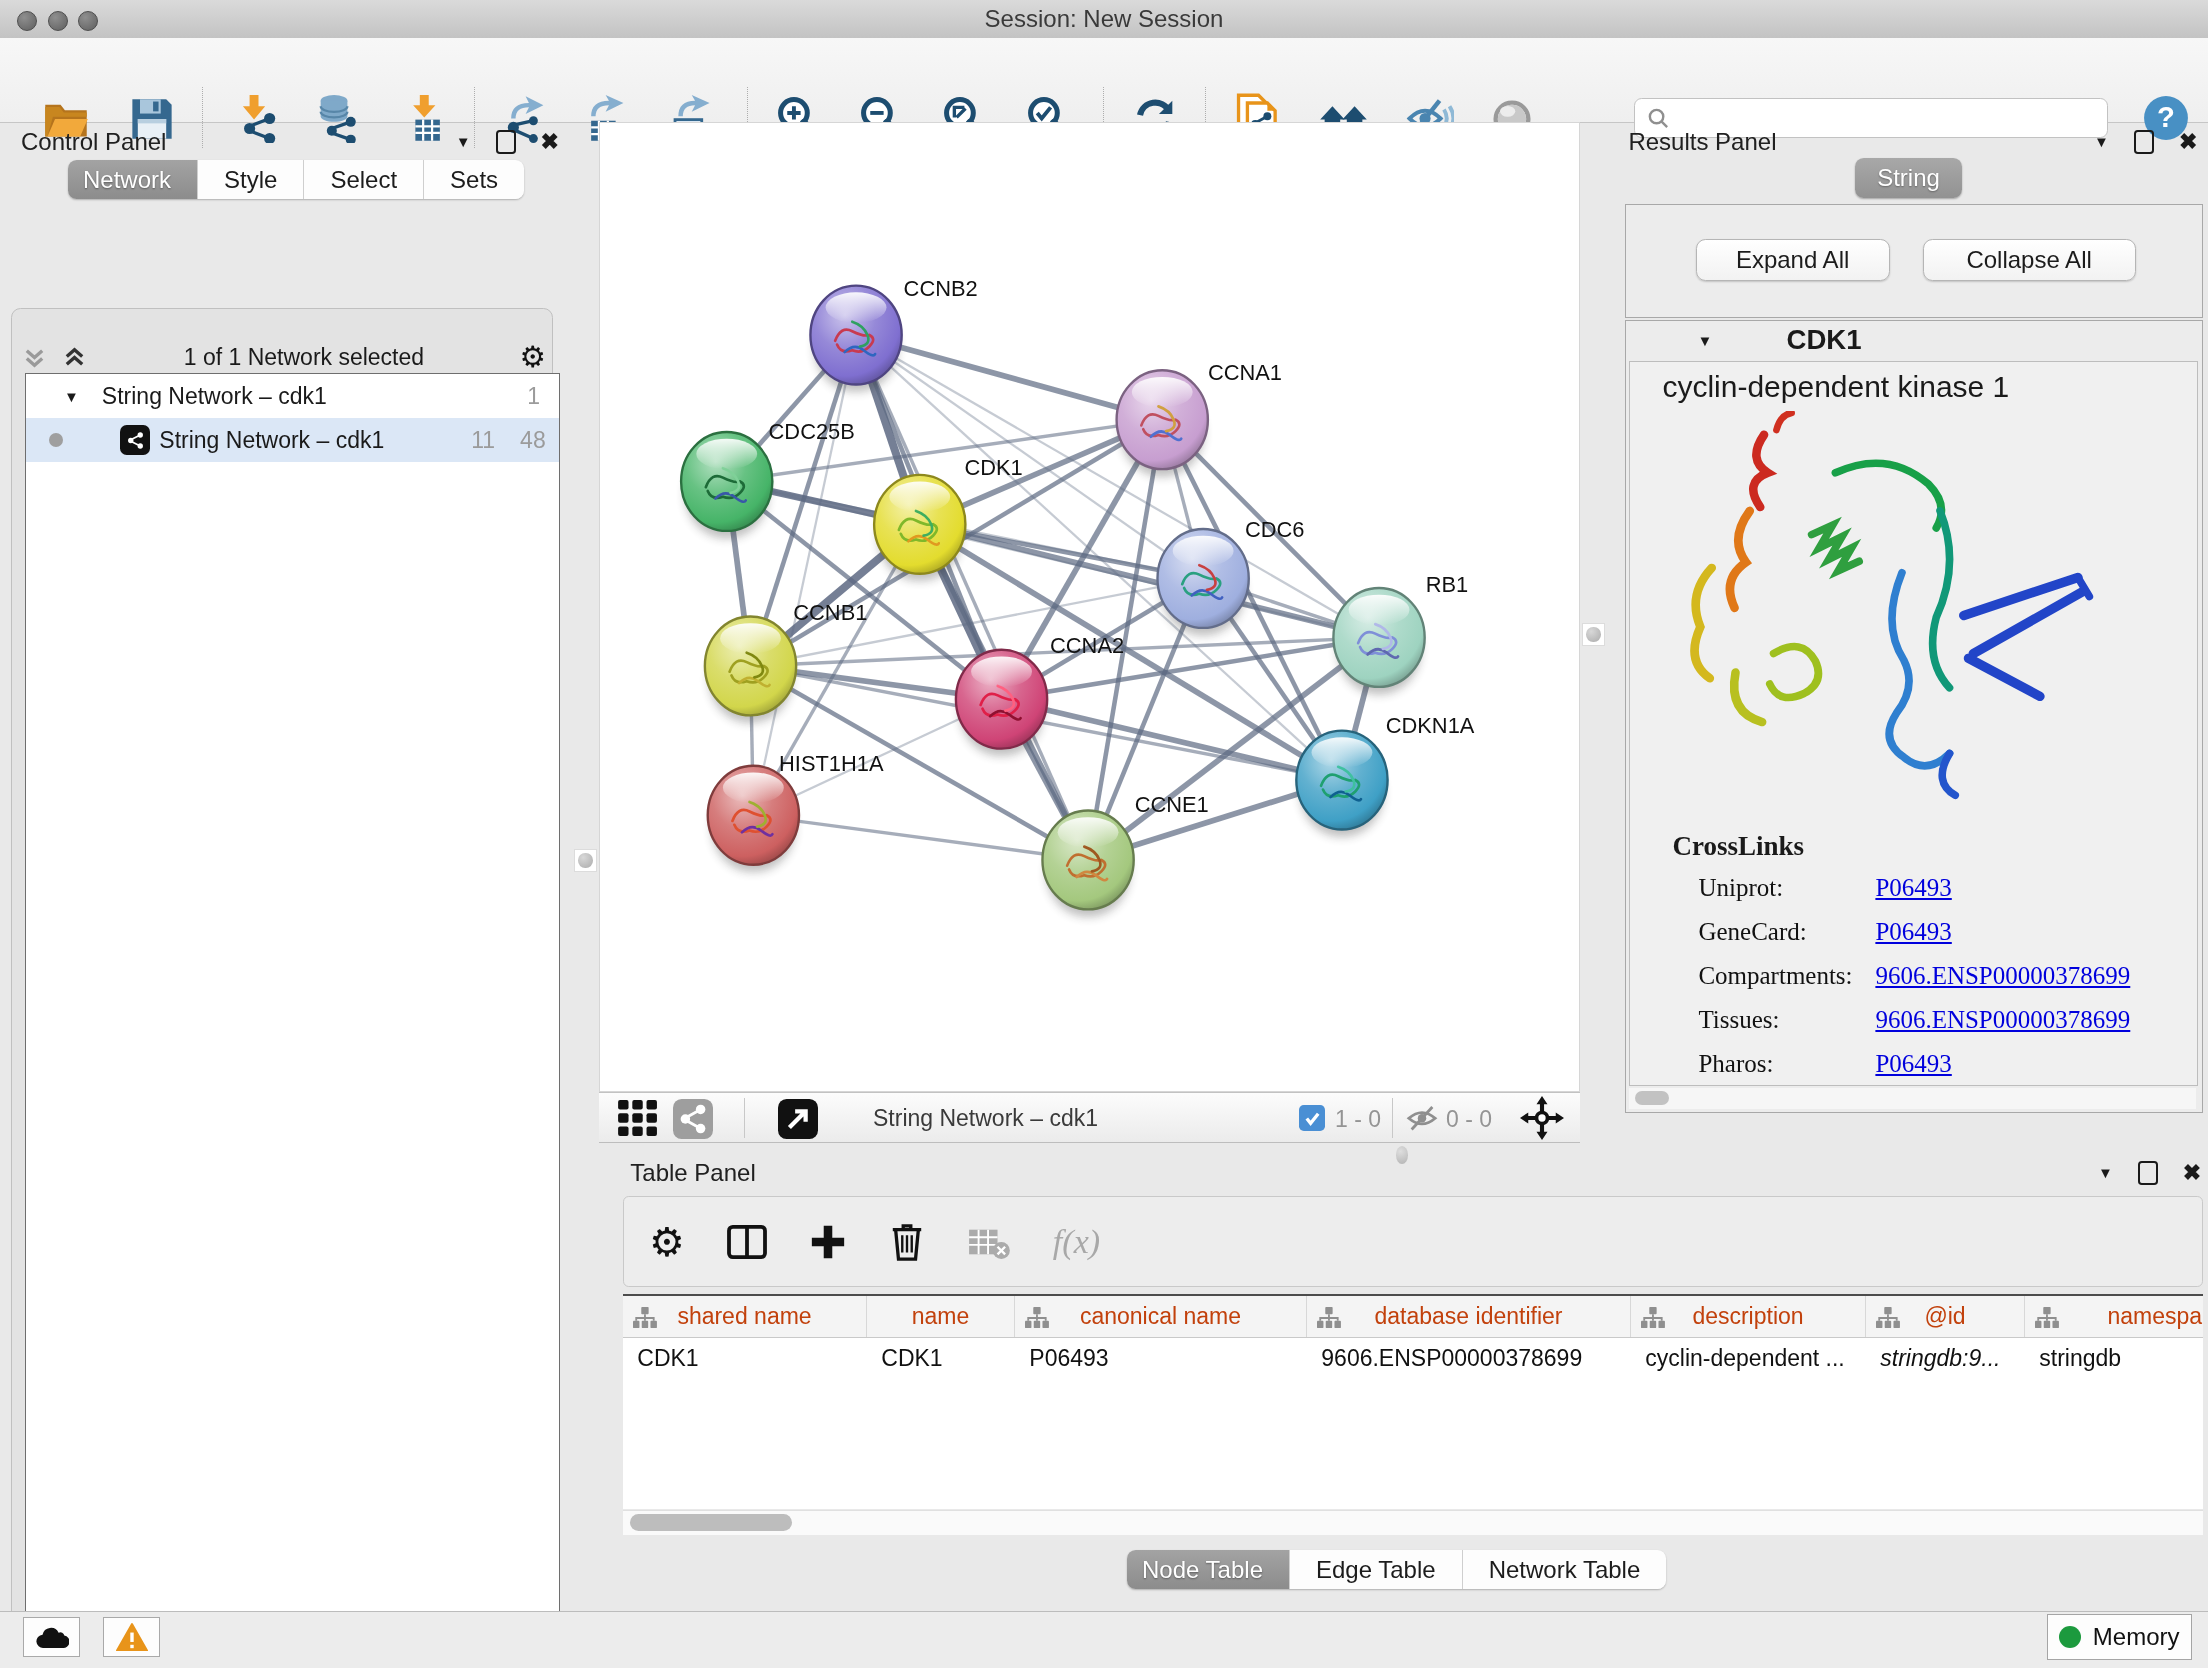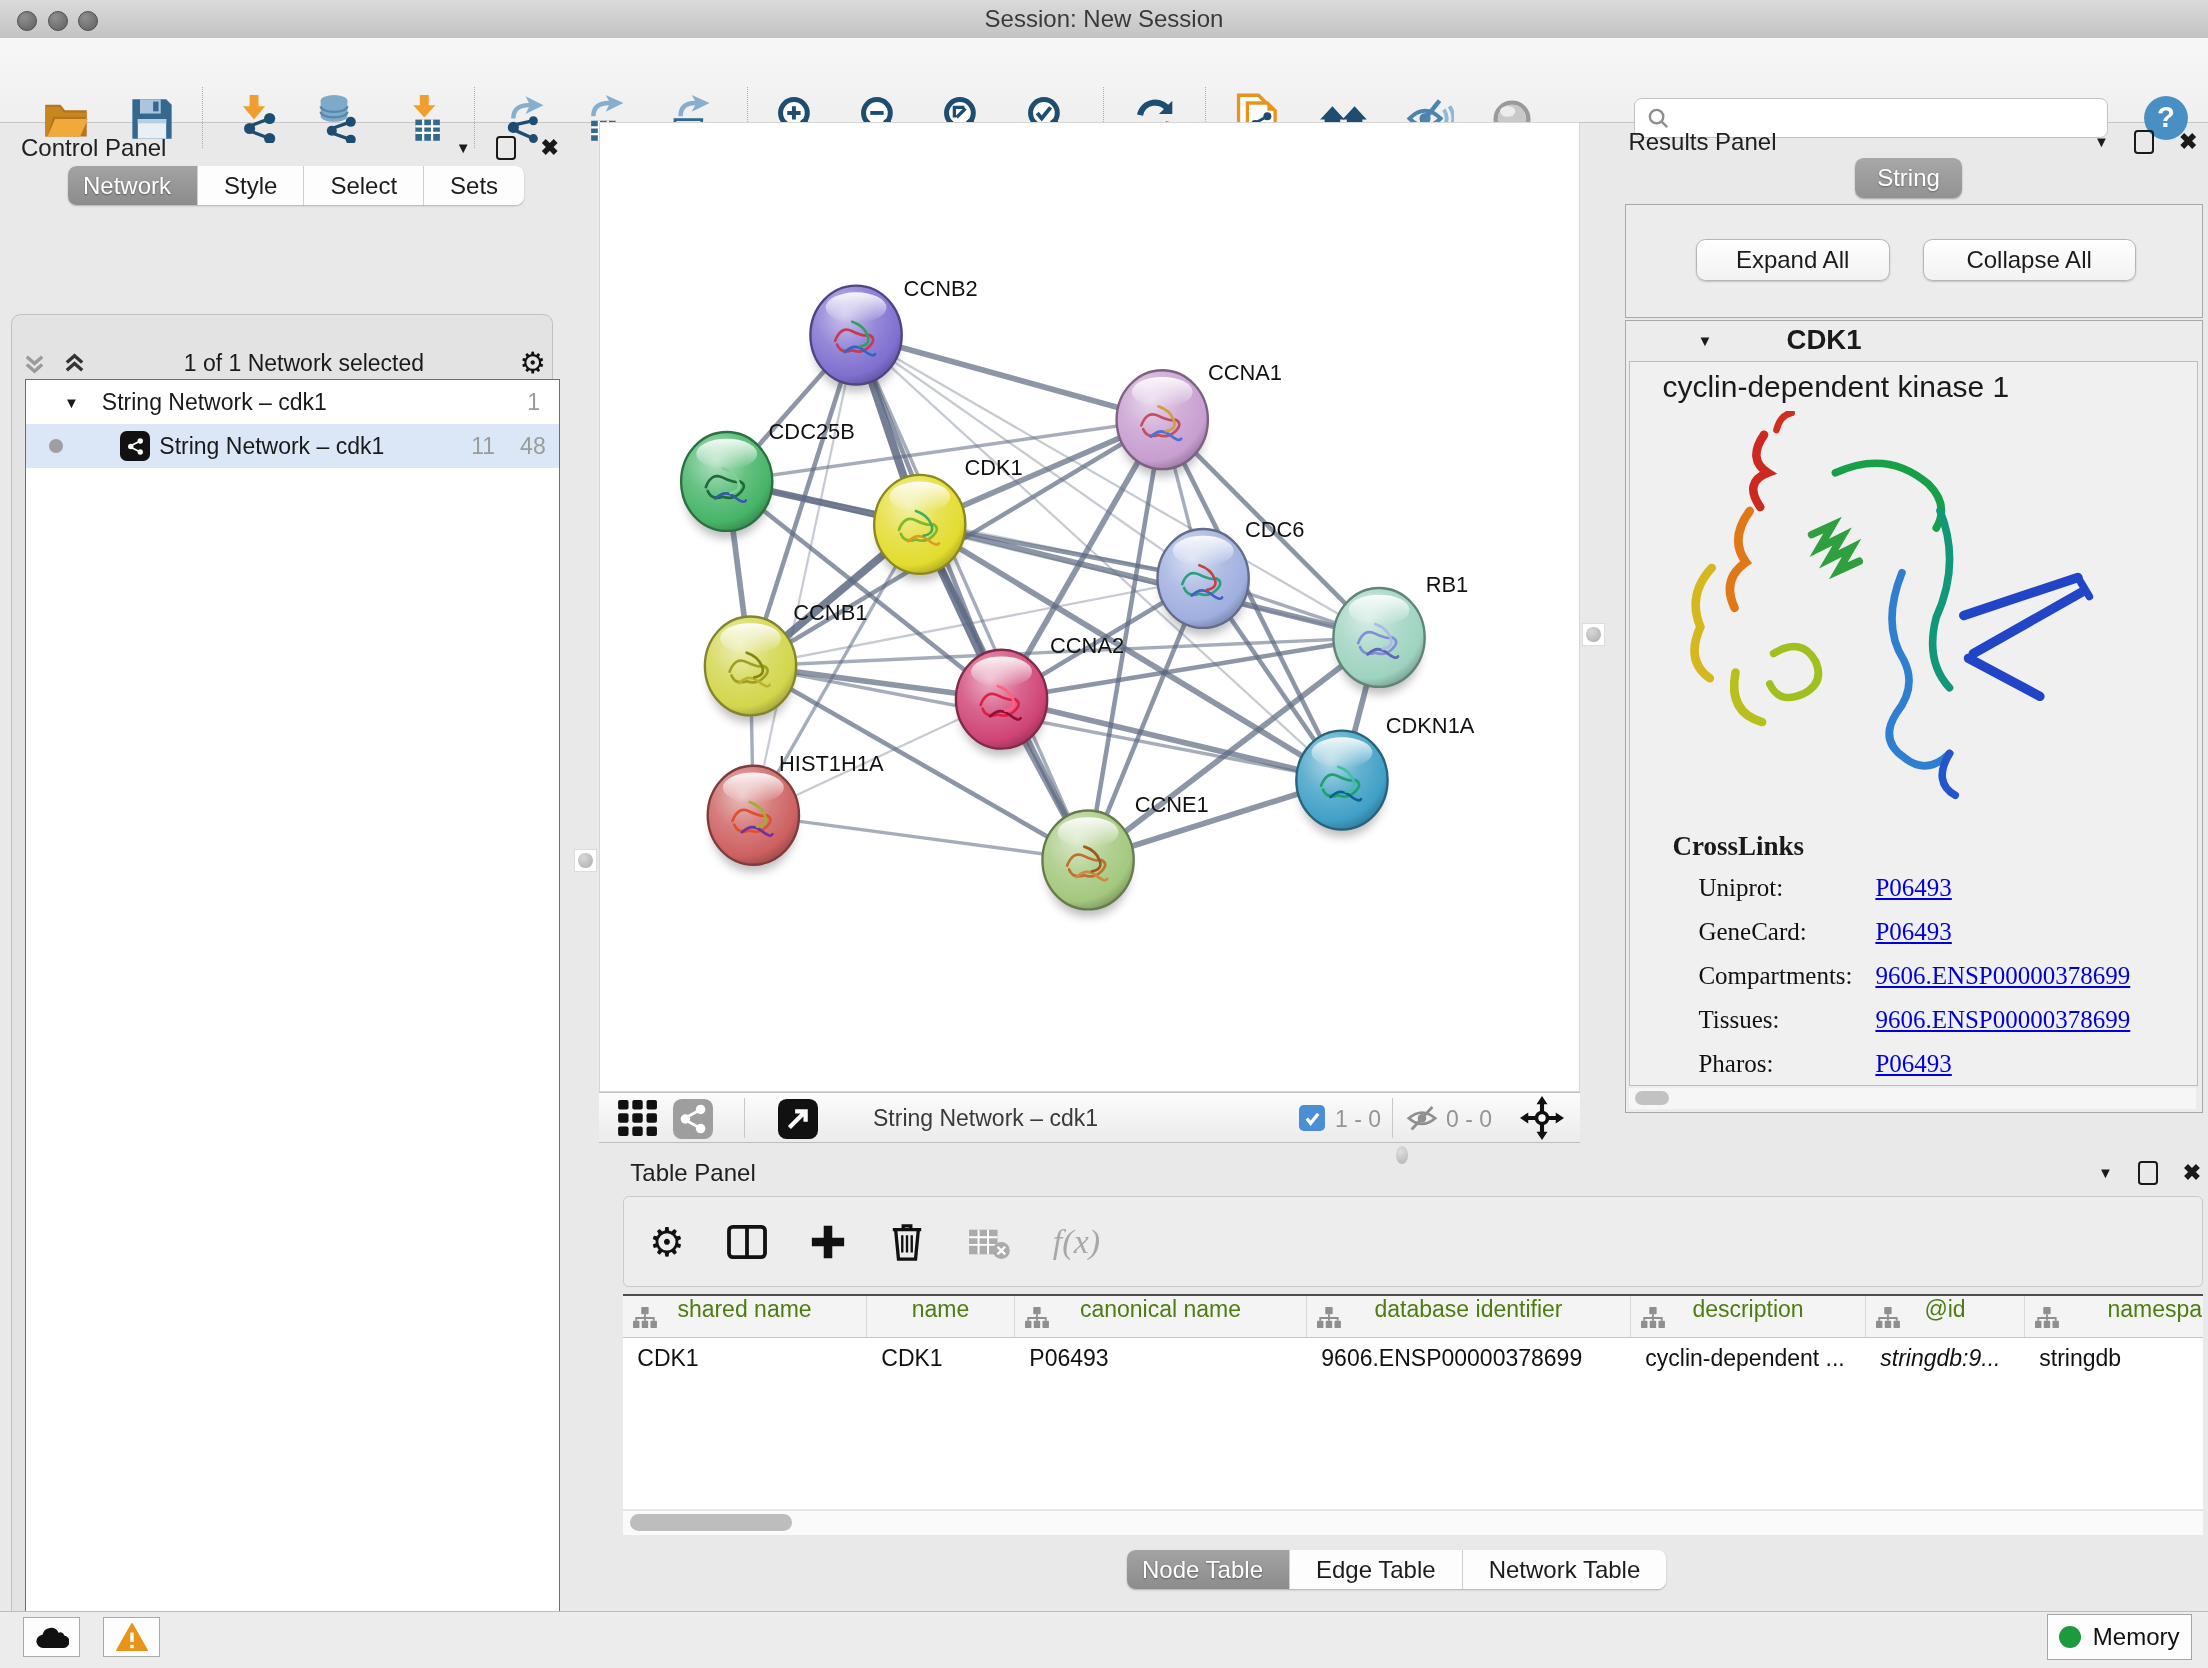--- a/index.html
+++ b/index.html
@@ -76,22 +76,22 @@
   .xrow{display:flex;font-size:25px;height:44px;align-items:center;}
   .xlabel{width:177px;color:#111;}
   .xvalue{color:#0000dd;text-decoration:underline;}
   
   .tp-toolbar{left:623px;top:1196px;width:1580px;height:91px;background:#ededed;border:1px solid #c9c9c9;
     border-radius:5.7px;box-sizing:border-box;display:flex;align-items:center;padding-left:25px;gap:42px;}
   .fx{font-family:"Liberation Serif",serif;font-style:italic;font-size:34px;color:#a8a8a8;}
   .dtable{left:623px;top:1294px;width:1580px;height:215px;background:#fff;border-top:2.9px solid #4c4c4c;
     overflow:hidden;box-sizing:border-box;}
   .thead{display:flex;height:41px;background:#f4f4f4;border-bottom:1px solid #c9c9c9;}
-  .th{display:flex;align-items:flex-start;justify-content:center;border-right:1px solid #d8d8d8;
-     position:relative;font-size:23px;color:#4d7c0f;flex:none;box-sizing:border-box;overflow:hidden;white-space:nowrap;}
+  .th{display:flex;align-items:center;justify-content:center;border-right:1px solid #d8d8d8;
+     position:relative;font-size:23px;color:#c2410c;flex:none;box-sizing:border-box;overflow:hidden;white-space:nowrap;}
   .th .treeicon{position:absolute;left:8.6px;top:9.5px;}
   .trow{display:flex;height:41px;}
   .td{flex:none;box-sizing:border-box;padding-left:14.3px;display:flex;align-items:center;
       font-size:23px;color:#111;overflow:hidden;white-space:nowrap;}
   .hscroll{left:623px;top:1510px;width:1580px;height:25px;background:#fafafa;border-top:1px solid #e0e0e0;box-sizing:border-box;}
   .hthumb{left:630px;top:1514px;width:162px;height:17px;border-radius:8.6px;background:#bdbdbd;}
   
   .statusbar{left:0;top:1611px;width:2208px;height:57px;background:#ececec;border-top:1px solid #bcbcbc;box-sizing:border-box;}
   .sbtn{background:#fdfdfd;border:1.9px solid #a9a9a9;display:flex;align-items:center;justify-content:center;}
   .membtn{display:flex;align-items:center;justify-content:center;gap:11.4px;background:#fdfdfd;
@@ -283,21 +283,21 @@
     <input type="text" placeholder="" style="">
   </div>
   <div class="abs" style="left:2142px;top:56px">
     <svg width="48" height="48" viewBox="0 0 46 46">
         <circle cx="23" cy="23" r="21" fill="#4890c4"></circle>
         <text x="23" y="32" text-anchor="middle" font-size="28" font-weight="bold" fill="#fff" font-family="Liberation Sans,sans-serif">?</text>
       </svg>
   </div>
 </div>
 
-<div class="abs" style="left:0;top:128px;width:567px;height:1489px">
+<div class="abs" style="left:0;top:122px;width:567px;height:1489px">
   <div class="abs phead" style="left:21px;top:3.8px;width:538px;height:32px">
     <span>Control Panel</span>
     <span class="sp"></span>
     <span class="picon tri">▼</span>
     <span class="picon">
         <span class="flbox"></span>
       </span>
     <span class="picon xclose">✖</span>
   </div>
   <div class="abs cp-inner"></div>

